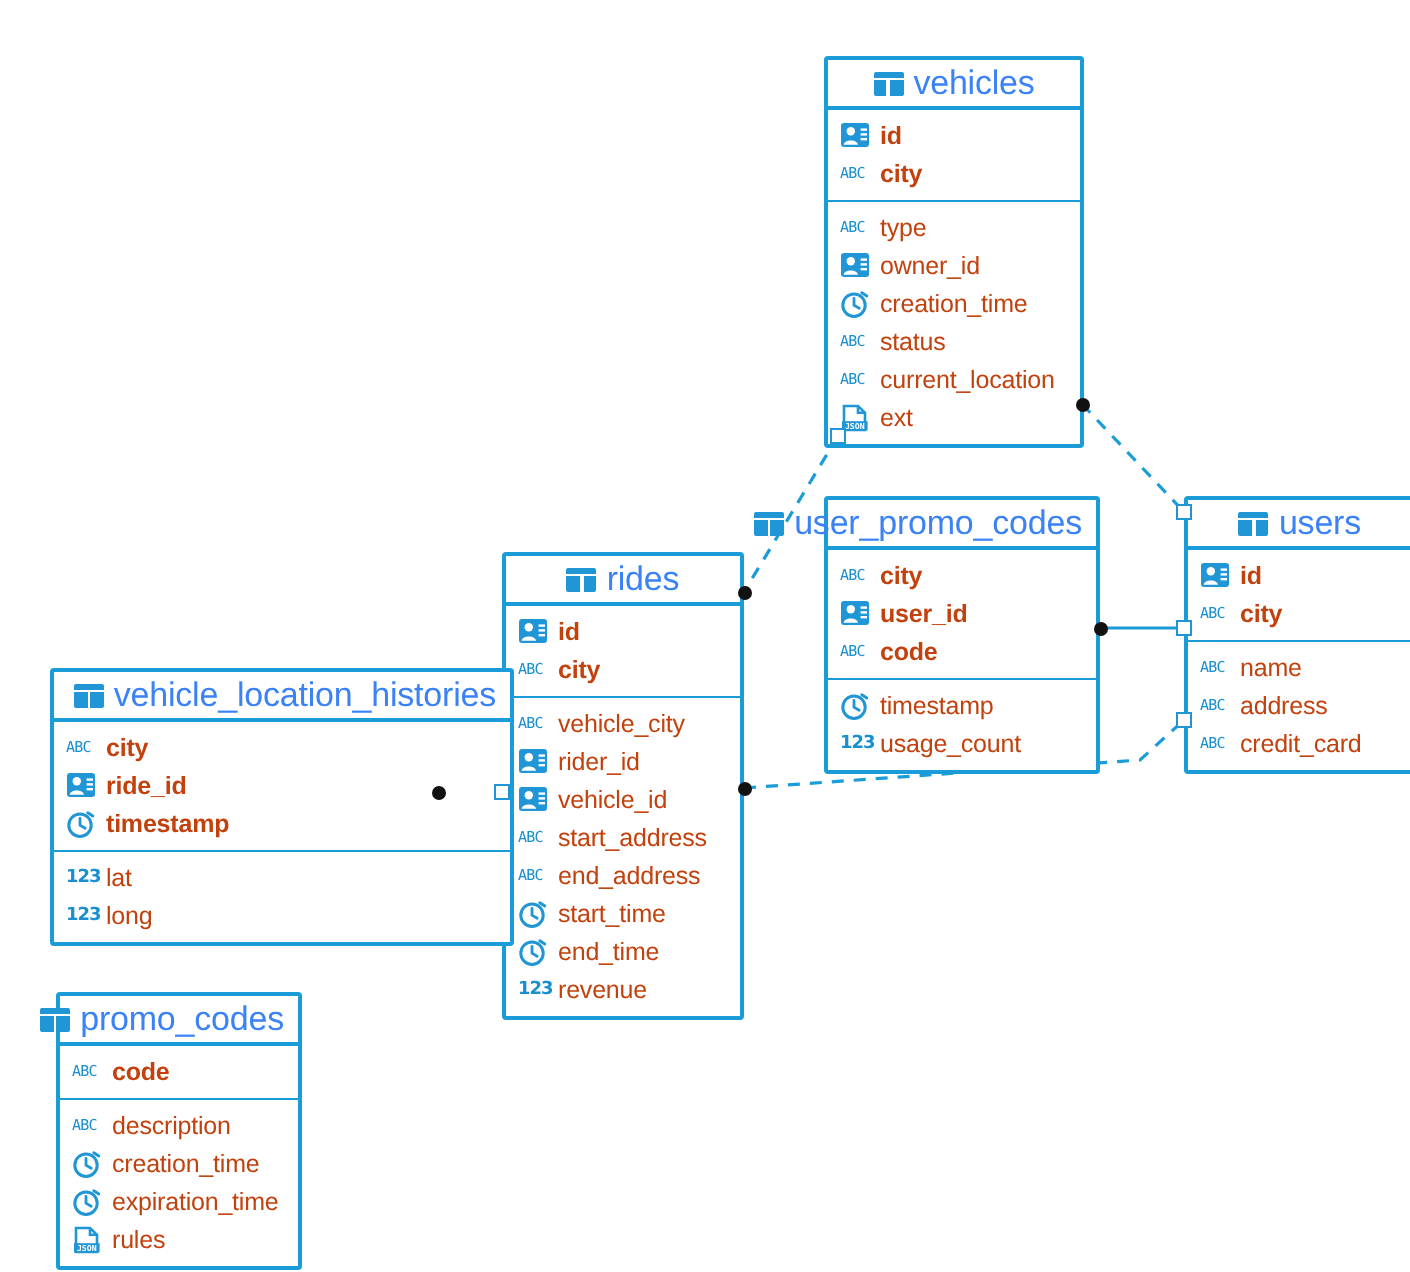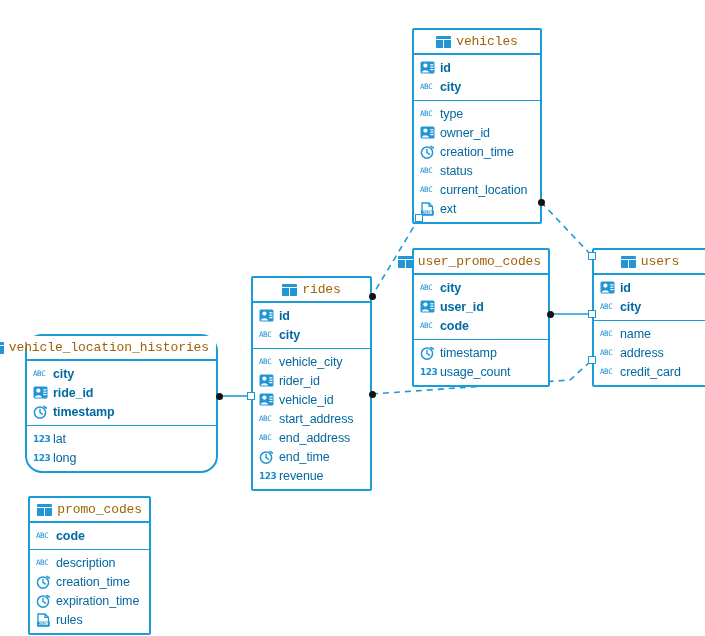--- a/index.html
+++ b/index.html
@@ -42,42 +42,41 @@
     border-bottom: 2px solid #1a9cd8;
     display: flex;
     align-items: center;
     gap: 5px;
     padding: 0 7px;
     background: #ffffff;
     justify-content: flex-end;
   }
   .tbl-header.center { justify-content: center; }
   .tbl-title {
-    font-size: 13px;
-    color: #a16207;
+    font-size: 17px;
+    color: #3b82f6;
     white-space: nowrap;
     letter-spacing: -0.1px;
-    font-family: Liberation Mono, monospace;
   }
   .tbl-section {
     box-sizing: border-box;
     padding: 3px 0 4px 0;
   }
   .tbl-section.keys { border-bottom: 1.6px solid #1a9cd8; }
   .col-row {
     display: flex;
     align-items: center;
     gap: 5px;
     height: 19px;
     padding: 0 6px;
     white-space: nowrap;
   }
   .col-name {
     font-size: 12.5px;
-    color: #0369a1;
+    color: #c2410c;
     letter-spacing: -0.1px;
   }
   .col-row.pk .col-name { font-weight: bold; }
 
   
   .ico {
     width: 15px;
     height: 14px;
     flex: 0 0 15px;
     position: relative;
@@ -378,29 +377,39 @@
             <span class="col-name">end_address</span>
           </div>
           <div class="col-row">
             <span class="ico">
               <svg width="15" height="14" viewBox="0 0 15 14">
                 <circle cx="7" cy="7.6" r="5.6" fill="none" stroke="#2196d6" stroke-width="1.5"></circle>
                 <path d="M7 4.2 L7 7.6 L9.6 9.1" fill="none" stroke="#2196d6" stroke-width="1.4" stroke-linecap="round"></path>
                 <path d="M10.9 1.4 L13.4 3.0" stroke="#2196d6" stroke-width="1.5" stroke-linecap="round"></path>
               </svg>
             </span>
+            <span class="col-name">start_time</span>
+          </div>
+          <div class="col-row">
+            <span class="ico">
+              <svg width="15" height="14" viewBox="0 0 15 14">
+                <circle cx="7" cy="7.6" r="5.6" fill="none" stroke="#2196d6" stroke-width="1.5"></circle>
+                <path d="M7 4.2 L7 7.6 L9.6 9.1" fill="none" stroke="#2196d6" stroke-width="1.4" stroke-linecap="round"></path>
+                <path d="M10.9 1.4 L13.4 3.0" stroke="#2196d6" stroke-width="1.5" stroke-linecap="round"></path>
+              </svg>
+            </span>
             <span class="col-name">end_time</span>
           </div>
           <div class="col-row">
             <span class="ico ico-num">123</span>
             <span class="col-name">revenue</span>
           </div>
         </div>
       </div>
-      <div class="table-box" style="left: 25px; top: 334px; width: 193px; border-radius: 17px;">
+      <div class="table-box" style="left: 25px; top: 334px; width: 232px;">
         <div class="tbl-header">
           <span class="ico ico-table"></span>
           <span class="tbl-title">vehicle_location_histories</span>
         </div>
         <div class="tbl-section keys">
           <div class="col-row pk">
             <span class="ico ico-abc">ABC</span>
             <span class="col-name">city</span>
           </div>
           <div class="col-row pk">

